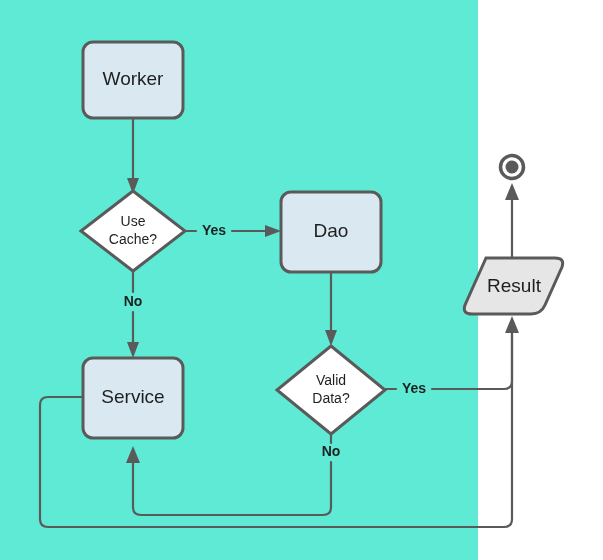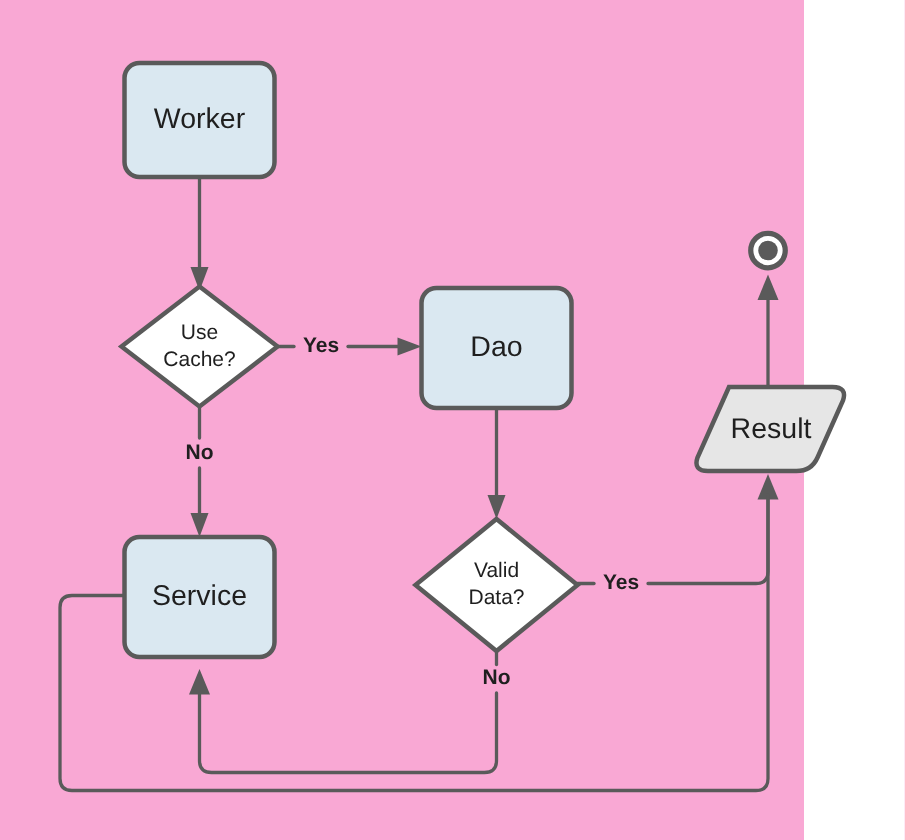--- a/index.html
+++ b/index.html
@@ -9,23 +9,23 @@
     background: #ffffff;
   }
   body {
     width: 603px;
     height: 560px;
     font-family: "Liberation Sans", sans-serif;
     overflow: hidden;
   }
   #diagram-root {
     position: relative;
-    width: 536px;
+    width: 478px;
     height: 560px;
-    background: #f9a8d4;
+    background: #5eead4;
   }
   #flow-svg {
     position: absolute;
     left: 0;
     top: 0;
     width: 603px;
     height: 560px;
   }
   .node-shape {
     fill: #dae8f1;

